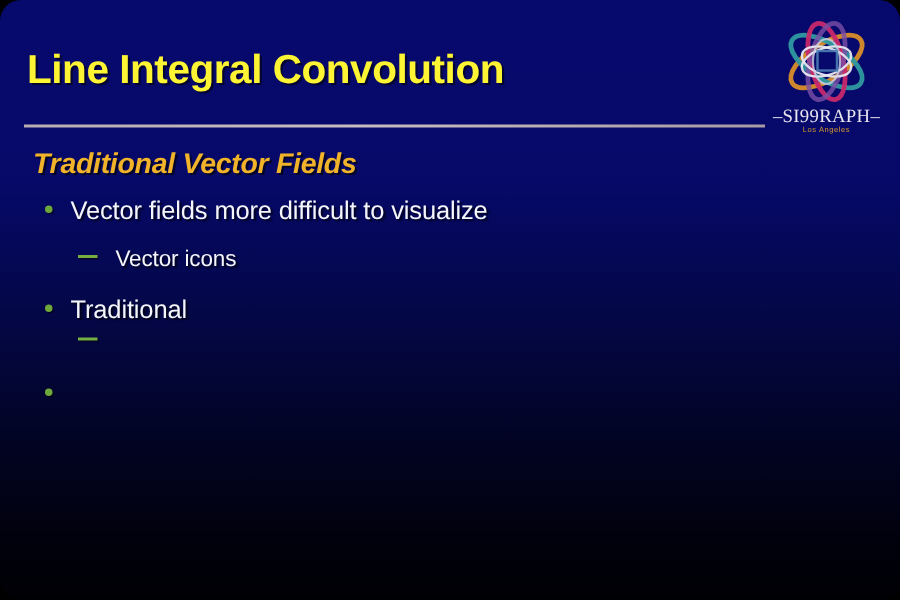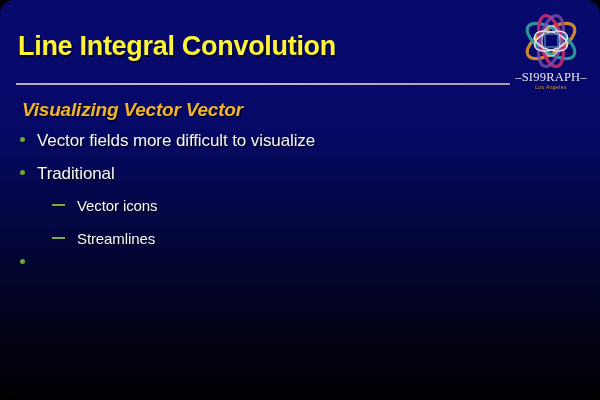--- a/index.html
+++ b/index.html
@@ -67,21 +67,21 @@
     left: 0;
     top: 131px;
     width: 520px;
   }
   .row {
     position: relative;
     display: flex;
     align-items: baseline;
     white-space: nowrap;
   }
-  .row.lvl1 { padding-left: 20px; height: 33px; }
+  .row.lvl1 { padding-left: 30px; height: 33px; }
   .row.lvl2 { padding-left: 52px; height: 33px; }
 
   .marker-dot {
     width: 5px;
     height: 5px;
     border-radius: 50%;
     background: #6ea83a;
     position: relative;
     top: -4px;
     margin-right: 12px;
@@ -163,42 +163,41 @@
 </style>
 </head>
 <body>
 
 <div id="slide">
 
   <div id="title">Line Integral Convolution</div>
 
   <div id="title-rule"></div>
 
-  <div id="subtitle">Visualizing Vector Vector</div>
+  <div id="subtitle">Traditional Vector Fields</div>
 
   <div id="bullets">
 
     <div class="row lvl1">
       <span class="marker-dot"></span>
       <span class="label">Vector fields more difficult to visualize</span>
     </div>
 
+    <div class="row lvl2">
+      <span class="marker-dash"></span>
+      <span class="label">Vector icons</span>
+    </div>
+
     <div class="row lvl1">
       <span class="marker-dot"></span>
       <span class="label">Traditional</span>
     </div>
 
     <div class="row lvl2">
       <span class="marker-dash"></span>
-      <span class="label">Vector icons</span>
-    </div>
-
-    <div class="row lvl2">
-      <span class="marker-dash"></span>
-      <span class="label">Streamlines</span>
     </div>
 
     <div class="row lvl1">
       <span class="marker-dot"></span>
     </div>
 
   </div>
 
   <div id="siggraph-logo">
     <svg id="siggraph-rings" viewBox="0 0 86 66">

